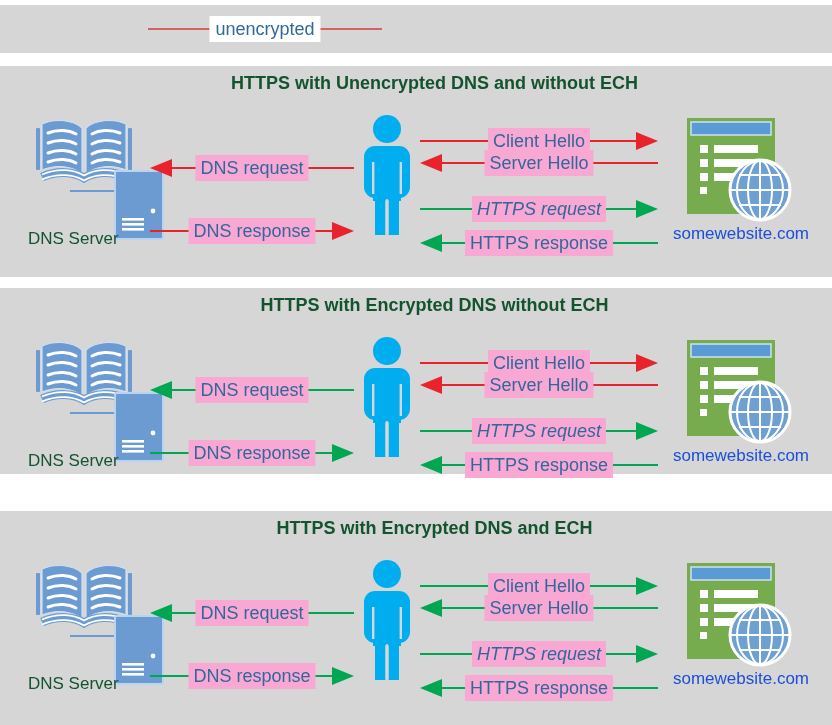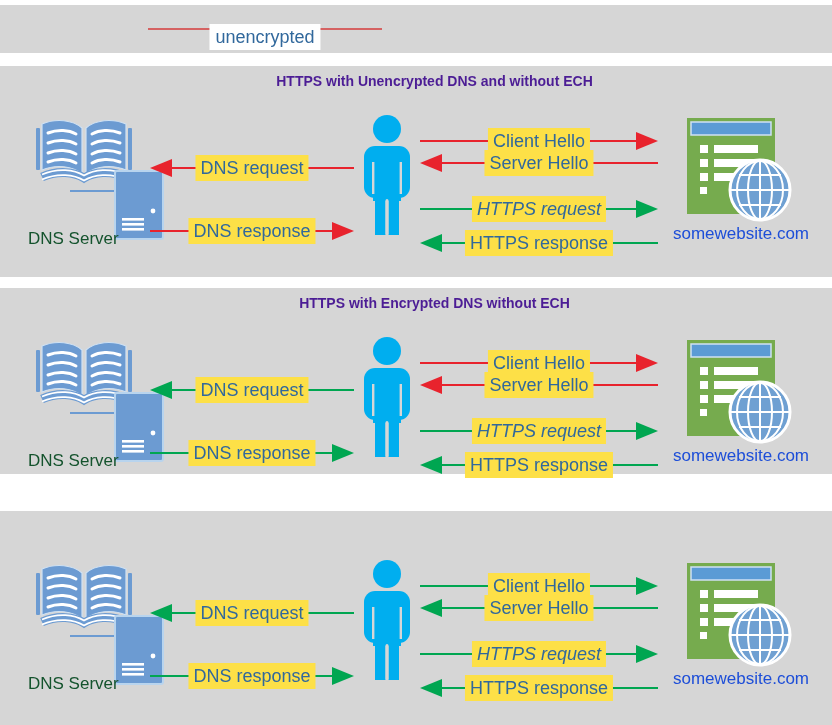--- a/index.html
+++ b/index.html
@@ -13,47 +13,47 @@
   #panel-0{top:66px;height:211px;}
   #panel-1{top:288px;height:186px;}
   #panel-2{top:511px;height:214px;}
 
   
   .legend-item{position:absolute;height:26px;top:11px;}
   .legend-item .lline{position:absolute;left:0;right:0;top:12px;height:2px;}
   .legend-item.u .lline{background:#d56262;}
   .legend-item.e .lline{background:#5fa877;}
   .legend-item .llabel{
-    position:absolute;left:50%;top:8px;transform:translateX(-50%);
+    position:absolute;left:50%;top:0;transform:translateX(-50%);
     background:#ffffff;color:#31689c;font-size:18px;line-height:26px;
     padding:0 6px;white-space:nowrap;
   }
   #legend-unencrypted{left:148px;width:234px;}
   #legend-encrypted{left:458px;width:242px;}
 
   
   .panel-title{
     position:absolute;left:0;right:0;top:7px;margin:0;text-align:center;
-    font-size:14px;font-weight:bold;color:#4c1d95;padding-left:37px;
+    font-size:18px;font-weight:bold;color:#14532d;padding-left:37px;
   }
 
   
   .arrow{position:absolute;height:26px;}
   .arrow[data-color="red"]{color:#e8232d;}
   .arrow[data-color="green"]{color:#00a651;}
   .arrow .line{position:absolute;top:12px;height:2px;left:0;right:0;background:currentColor;}
   .arrow[data-dir="left"] .line{left:18px;}
   .arrow[data-dir="right"] .line{right:18px;}
   .arrow .head{position:absolute;top:4px;width:0;height:0;
     border-top:9px solid transparent;border-bottom:9px solid transparent;}
   .arrow[data-dir="left"] .head{left:0;border-right:22px solid currentColor;}
   .arrow[data-dir="right"] .head{right:0;border-left:22px solid currentColor;}
   .arrow .alabel{
     position:absolute;left:50%;top:0;transform:translateX(-50%);
-    background:#fde047;color:#31689c;font-size:18px;line-height:26px;
+    background:#f9a8d4;color:#31689c;font-size:18px;line-height:26px;
     padding:0 5px;white-space:nowrap;z-index:2;
   }
   .a-dnsreq{left:150px;top:89px;width:204px;}
   .a-dnsres{left:150px;top:124px;width:204px;margin-top:28px;}
   .a-ch{left:420px;top:62px;width:238px;}
   .a-sh{left:420px;top:84px;width:238px;}
   .a-hreq{left:420px;top:130px;width:238px;font-style:italic;}
   .a-hres{left:420px;top:164px;width:238px;}
 
   
@@ -270,20 +270,21 @@
       <span class="alabel">HTTPS request</span>
     </div>
     <div class="arrow a-hres" data-color="green" data-dir="left">
       <span class="line"></span>
       <span class="head"></span>
       <span class="alabel">HTTPS response</span>
     </div>
   </div>
 
   <div class="band" id="panel-2">
+    <h2 class="panel-title">HTTPS with Encrypted DNS and ECH</h2>
 
     <svg class="abs book-icon" width="96" height="72" viewBox="0 0 96 72">
       <rect x="0" y="12" width="4" height="42" rx="1" fill="#6c9bd2"></rect>
       <rect x="92" y="12" width="4" height="42" rx="1" fill="#6c9bd2"></rect>
       <path d="M6,8 C20,2 37,4 46,12 L46,58 C37,50 20,48 6,54 Z" fill="#6c9bd2" stroke="#cfe1f3" stroke-width="1.2"></path>
       <path d="M90,8 C76,2 59,4 50,12 L50,58 C59,50 76,48 90,54 Z" fill="#6c9bd2" stroke="#cfe1f3" stroke-width="1.2"></path>
       <g stroke="#ffffff" stroke-width="3" stroke-linecap="round" fill="none">
         <path d="M12,17 C22,13 33,14 40,18"></path>
         <path d="M12,27 C22,23 33,24 40,28"></path>
         <path d="M12,37 C22,33 33,34 40,38"></path>

